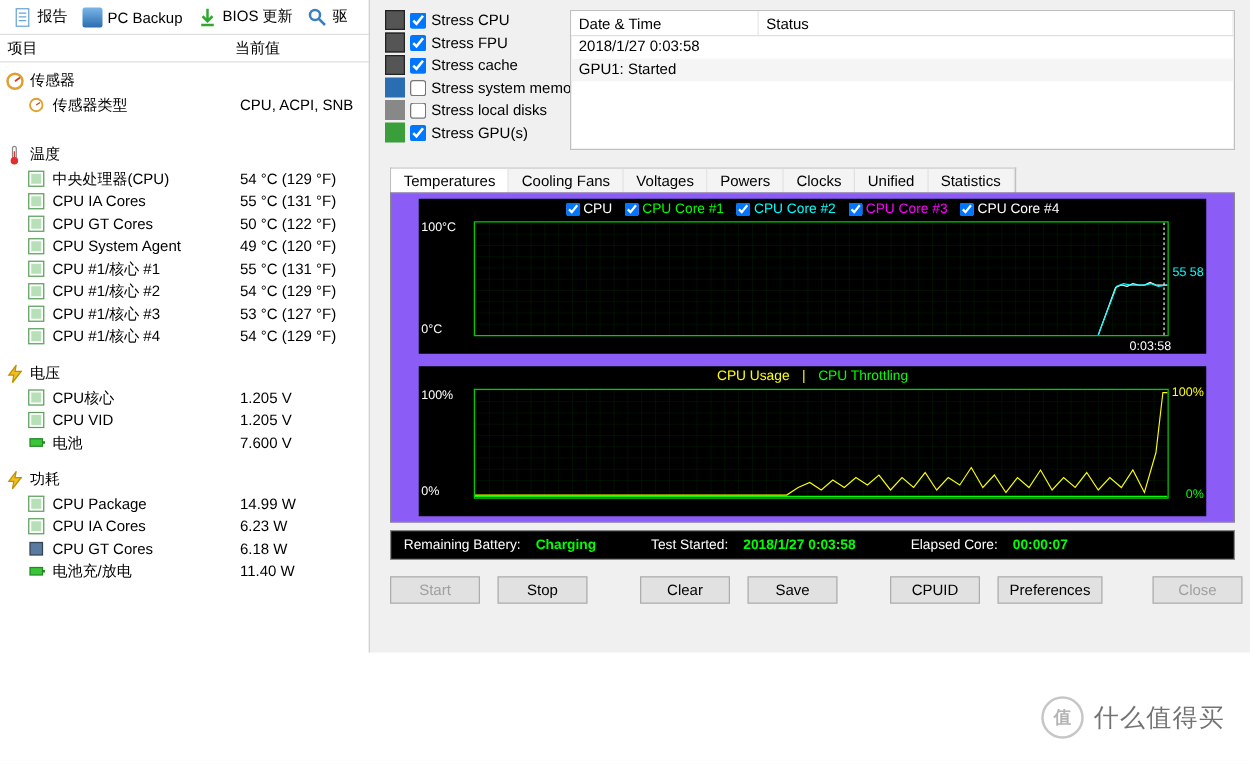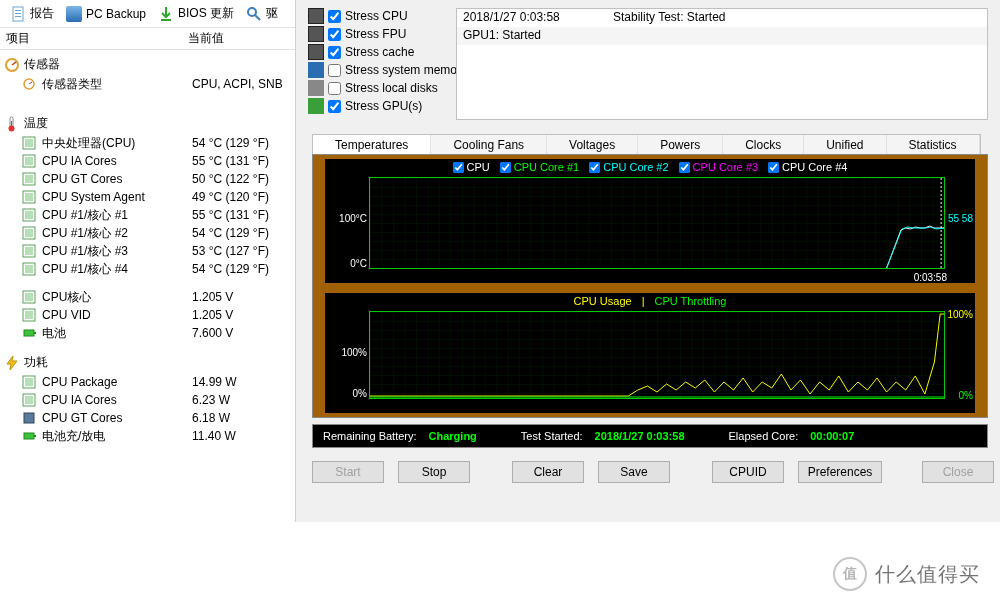--- a/index.html
+++ b/index.html
@@ -34,34 +34,34 @@
 .log-table { position: absolute; left: 455px; top: 8px; width: 515px; height: 112px; background: #fff; border: 1px solid #c0c0c0; }
 .log-head { display: flex; height: 20px; background: #fff; border-bottom: 1px solid #e0e0e0; }
 .log-head > div { display: flex; align-items: center; padding: 0 6px; font-size: 12px; border-right: 1px solid #e8e8e8; }
 .lh1 { width: 150px; } .lh2 { flex: 1; }
 .log-row { display: flex; height: 18px; }
 .log-row.alt { background: #f5f5f5; }
 .log-row > div { padding: 1px 6px; font-size: 12px; }
 .lr1 { width: 150px; } .lr2 { flex: 1; }
 
 .tab-strip { position: absolute; left: 310px; top: 134px; display: flex; background: #fff; border: 1px solid #c0c0c0; border-bottom: none; }
-.tab { padding: 3px 22px; font-size: 12px; border-right: 1px solid #e0e0e0; background: #f4f4f4; cursor: default; }
+.tab { padding: 3px 10px; font-size: 12px; border-right: 1px solid #e0e0e0; background: #f4f4f4; cursor: default; }
 .tab.active { background: #fff; }
 
-.graph-area { position: absolute; left: 310px; top: 154px; width: 656px; height: 264px; background: #a16207; border: 1px solid #888; padding: 4px 12px; }
+.graph-area { position: absolute; left: 310px; top: 154px; width: 656px; height: 264px; background: #8b5cf6; border: 1px solid #888; padding: 4px 22px; }
 
 .graph1, .graph2 { position: relative; background: #000; width: 100%; }
 .graph1 { height: 124px; }
 .graph2 { height: 120px; margin-top: 10px; }
 .graph-legend { position: absolute; left: 0; right: 0; top: 0; height: 16px; display: flex; justify-content: center; align-items: center; gap: 10px; font-size: 11px; }
 .leg-item { display: flex; align-items: center; gap: 3px; }
 .leg-chk { width: 11px; height: 11px; }
 .leg-label { white-space: nowrap; }
 .graph-canvas { position: absolute; left: 44px; top: 18px; right: 30px; bottom: 14px; border: 1px solid #0c0; }
-.y-label { position: absolute; left: 2px; font-size: 10px; color: #fff; width: 40px; text-align: right; margin-top: 36px; }
+.y-label { position: absolute; left: 2px; font-size: 10px; color: #fff; width: 40px; text-align: left; }
 .x-label { position: absolute; right: 28px; bottom: 0; font-size: 10px; color: #fff; }
 .side-label { position: absolute; right: 2px; font-size: 10px; }
 
 .status-row { position: absolute; left: 310px; top: 424px; width: 656px; height: 24px; background: #000; border: 1px solid #888; padding: 0 10px; display: flex; align-items: center; gap: 12px; font-size: 11px; }
 .status-label { color: #fff; }
 .status-val { font-weight: bold; }
 
 .btn-row { position: absolute; left: 300px; top: 458px; width: 680px; height: 28px; display: flex; gap: 14px; align-items: center; padding-left: 10px; }
 .wbtn { width: 72px; height: 22px; background: #e1e1e1; border: 1px solid #adadad; font-size: 12px; display: flex; align-items: center; justify-content: center; cursor: default; }
 .wbtn.disabled { color: #a0a0a0; }
@@ -201,20 +201,26 @@
                 <rect x="1" y="1" width="12" height="12" fill="#fff" stroke="#5aa05a"></rect>
                 <rect x="3" y="3" width="8" height="8" fill="#b8e0b8"></rect>
               </svg></span>
     <span class="tr-label">CPU #1/核心 #4</span>
     <span class="tr-value">54 °C  (129 °F)</span>
   </div>
         </div>
     </div>
 
     <div class="tree-group" style="margin-top:10px">
+      <div class="tree-group-title">
+        <span class="grp-icon"><svg viewBox="0 0 16 16">
+              <path d="M9 1 L3 9 L7 9 L6 15 L13 6 L8 6 Z" fill="#f0c020" stroke="#c09000"></path>
+            </svg></span>
+        <span>电压</span>
+      </div>
       <div id="volt-rows">
           <div class="tree-row">
     <span class="tr-icon"><svg viewBox="0 0 16 14">
                 <rect x="1" y="1" width="12" height="12" fill="#fff" stroke="#5aa05a"></rect>
                 <rect x="3" y="3" width="8" height="8" fill="#b8e0b8"></rect>
               </svg></span>
     <span class="tr-label">CPU核心</span>
     <span class="tr-value">1.205 V</span>
   </div>
           <div class="tree-row">
@@ -307,23 +313,26 @@
     <input type="checkbox" class="chk" style="">
     <span>Stress local disks</span>
   </div>
   <div class="stress-row" style="left:12px;top:98px">
     <span class="stress-icon ic-gpu"></span>
     <input type="checkbox" class="chk" checked="" style="">
     <span>Stress GPU(s)</span>
   </div>
 
   <div class="log-table" style="left:160px;top:8px;width:532px">
+    <div class="log-head">
+      <div class="lh1">Date &amp; Time</div>
+      <div class="lh2">Status</div>
+    </div>
     <div class="log-row">
       <div class="lr1">2018/1/27 0:03:58</div>
-      <div class="lr2">Stability Test: Started</div>
     </div>
     <div class="log-row alt">
       <div class="lr2">GPU1: Started</div>
     </div>
   </div>
 
   <div class="tab-strip" style="left:16px">
     <div class="tab active">Temperatures</div>
     <div class="tab">Cooling Fans</div>
     <div class="tab">Voltages</div>

